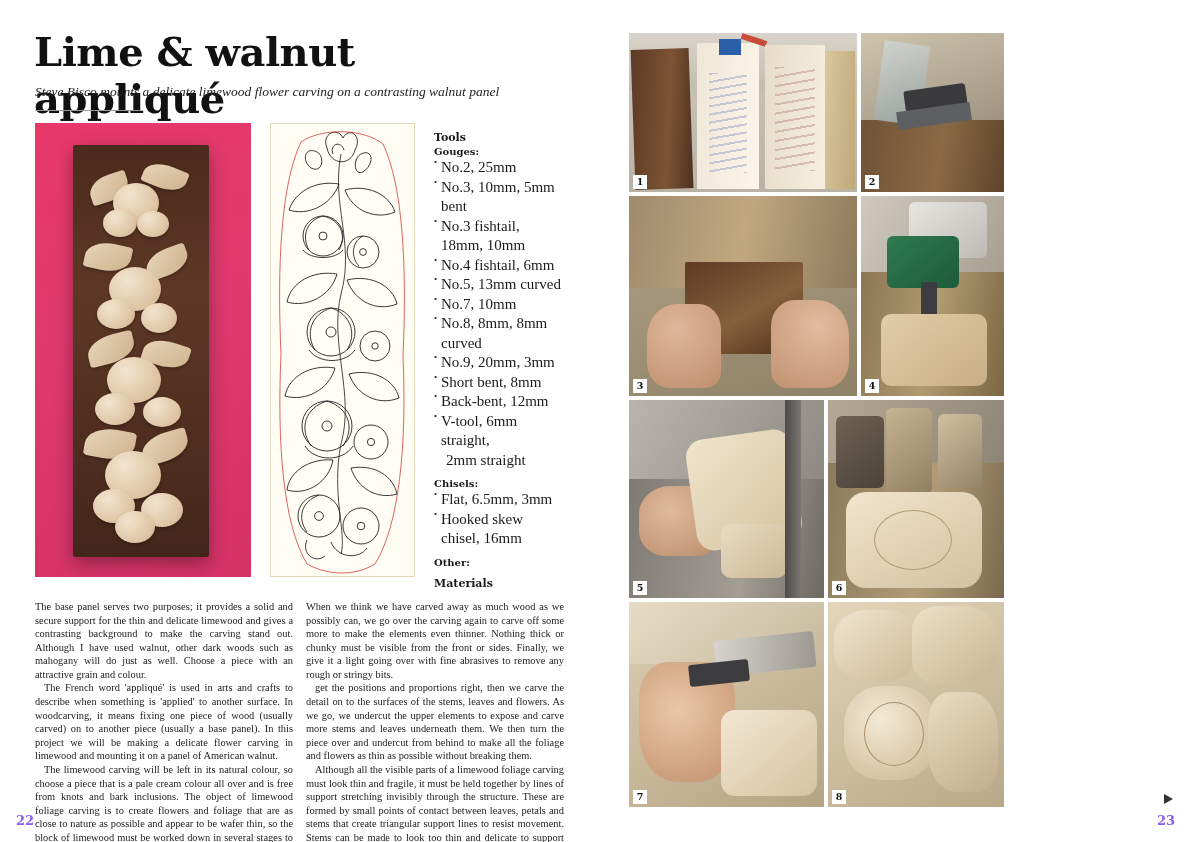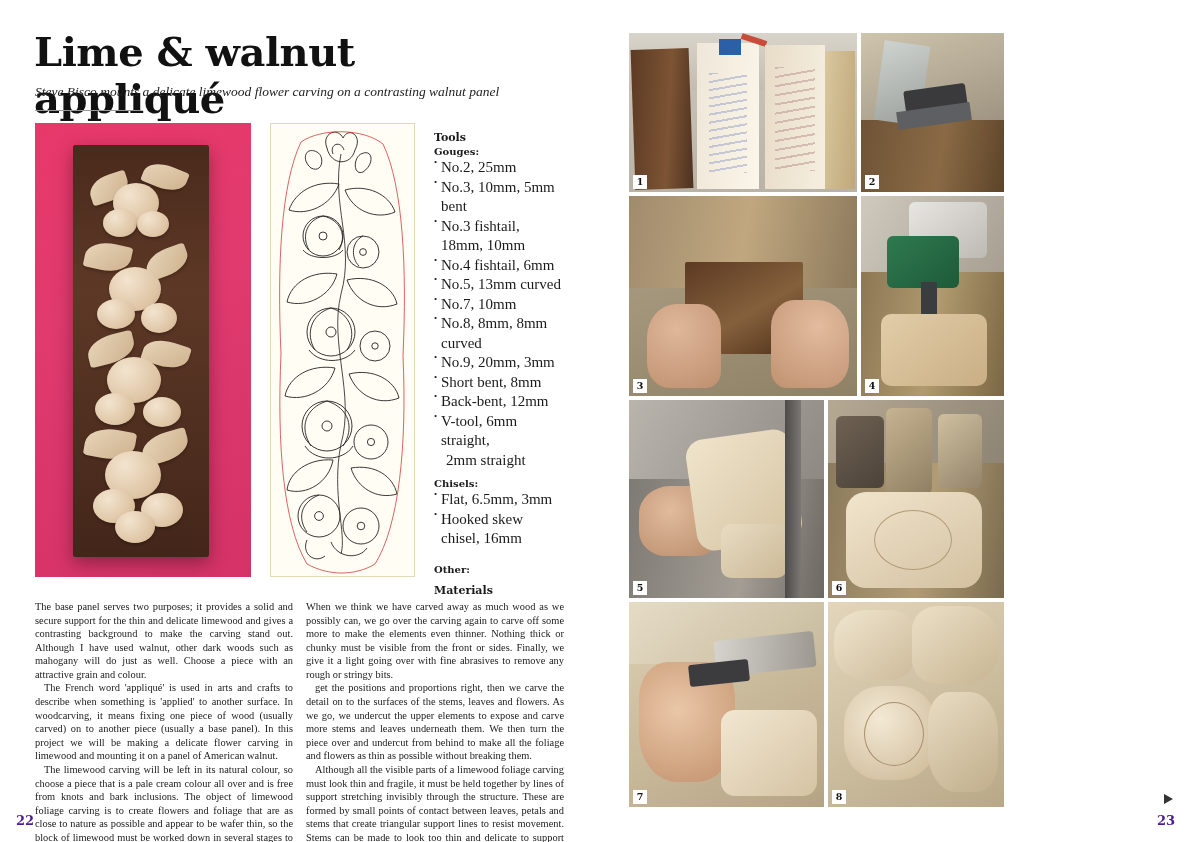--- a/index.html
+++ b/index.html
@@ -95,21 +95,21 @@
     font-family:"Liberation Serif", serif;
     font-size:10.4px; line-height:1.305; text-align:justify; color:#1a1a1a;
   }
   .col p { margin:0; text-indent:0; }
   .col p + p { text-indent:9px; }
   #col-left { left:35px; }
   #col-right { left:306px; width:258px; }
 
   .folio {
     position:absolute; bottom:14px; font-family:"DejaVu Serif", serif;
-    font-weight:700; font-size:13px; color:#4c1d95;
+    font-weight:700; font-size:13px; color:#8b5cf6;
   }
   .folio-left { left:16px; }
   .folio-right { right:16px; }
 
   
   .right-page { position:absolute; left:596px; top:0; width:595px; height:842px; }
 
   .photo {
     position:absolute; overflow:hidden; background:#b9b0a4;
   }
@@ -243,21 +243,21 @@
         <li>Short bent, 8mm</li>
         <li>Back-bent, 12mm</li>
         <li>V-tool, 6mm straight,</li>
         <li class="cont">2mm straight</li>
       </ul>
       <div class="sub" style="margin-top:8px">Chisels:</div>
       <ul>
         <li>Flat, 6.5mm, 3mm</li>
         <li>Hooked skew chisel, 16mm</li>
       </ul>
-      <div class="sub" style="margin-top:15px">Other:</div>
+      <div class="sub" style="margin-top:8px">Other:</div>
       <h4>Materials</h4>
     </div>
 
     <div class="col" id="col-left">
       <p>The base panel serves two purposes; it provides a solid and secure support for the thin and delicate limewood and gives a contrasting background to make the carving stand out. Although I have used walnut, other dark woods such as mahogany will do just as well. Choose a piece with an attractive grain and colour.</p>
       <p>The French word 'appliqué' is used in arts and crafts to describe when something is 'applied' to another surface. In woodcarving, it means fixing one piece of wood (usually carved) on to another piece (usually a base panel). In this project we will be making a delicate flower carving in limewood and mounting it on a panel of American walnut.</p>
       <p>The limewood carving will be left in its natural colour, so choose a piece that is a pale cream colour all over and is free from knots and bark inclusions. The object of limewood foliage carving is to create flowers and foliage that are as close to nature as possible and appear to be wafer thin, so the block of limewood must be worked down in several stages to remove most of the wood. First, we cut out the pierced pattern with a bandsaw, scrollsaw, and/or a jigsaw. We then rough out the shape and levels of the various elements to</p>
     </div>
     <div class="col" id="col-right">
       <p>When we think we have carved away as much wood as we possibly can, we go over the carving again to carve off some more to make the elements even thinner. Nothing thick or chunky must be visible from the front or sides. Finally, we give it a light going over with fine abrasives to remove any rough or stringy bits.</p>

